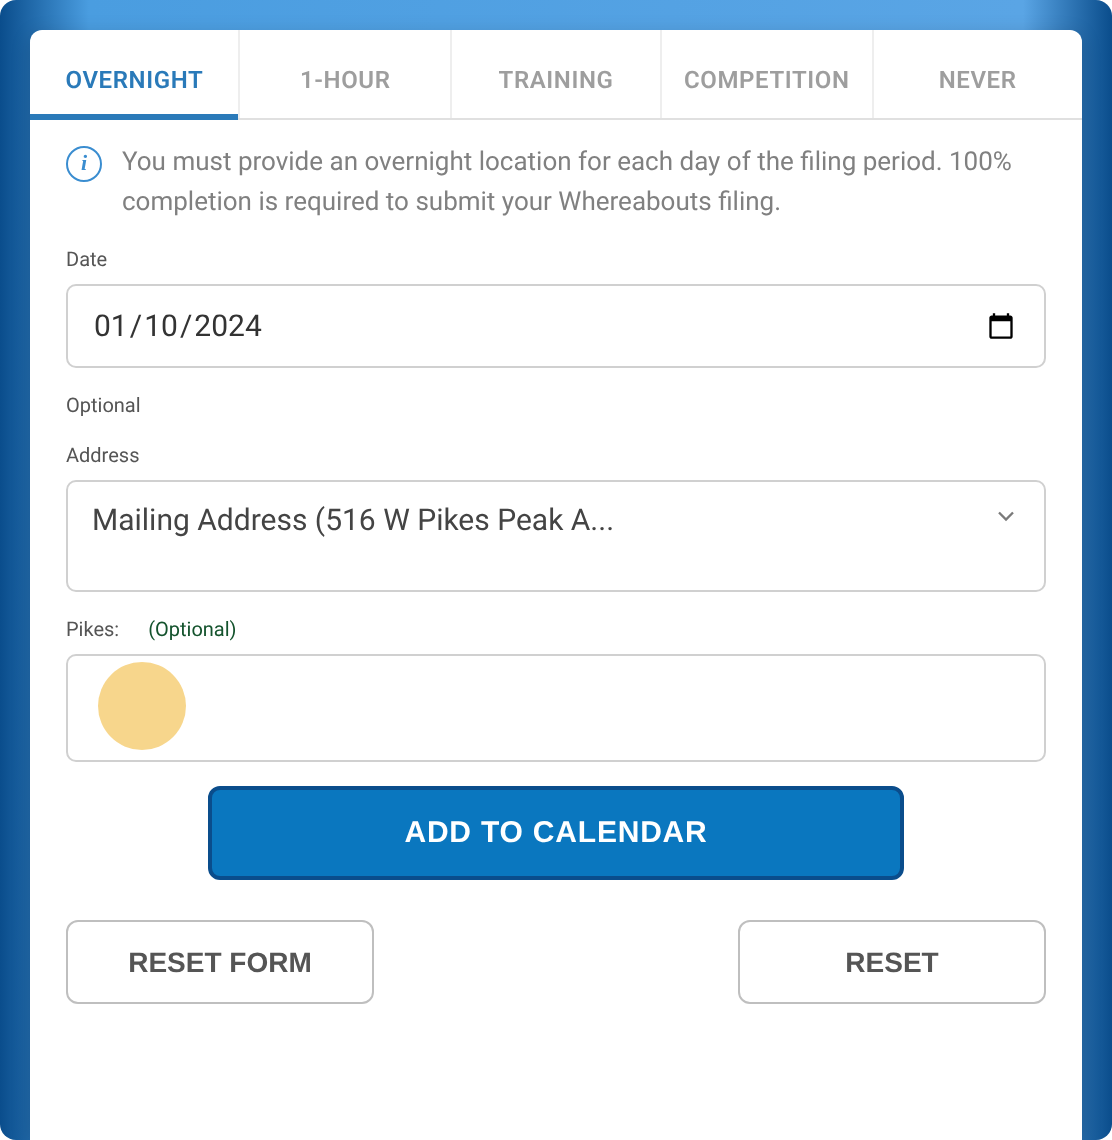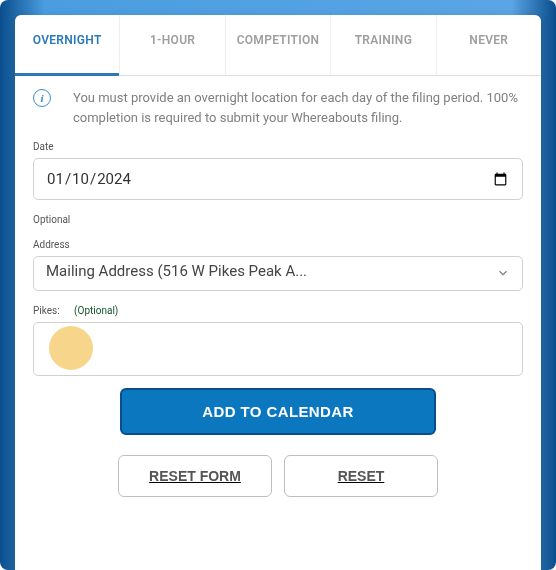--- a/index.html
+++ b/index.html
@@ -18,21 +18,21 @@
     position: relative;
     box-shadow: 0 2px 10px rgba(0,0,0,0.15);
   }
   .tabs {
     display: flex;
     border-bottom: 1px solid #e0e0e0;
   }
   .tab {
     flex: 1;
     text-align: center;
-    padding: 18px 6px 28px 6px;
+    padding: 18px 6px 12px 6px;
     font-size: 12px;
     font-weight: 600;
     letter-spacing: 0.3px;
     color: #9e9e9e;
     cursor: pointer;
     border-right: 1px solid #eee;
     position: relative;
   }
   .tab:last-child { border-right: none; }
   .tab.active {
@@ -66,21 +66,20 @@
     display: flex; align-items: center; justify-content: center;
     font-style: italic;
     font-family: Georgia, serif;
     font-weight: bold;
     margin-top: 1px;
   }
   .info-text {
     font-size: 13px;
     color: #808080;
     line-height: 1.5;
-    margin-left: 12px;
   }
   .field { margin-bottom: 14px; }
   .field-label {
     font-size: 10px;
     color: #555;
     margin-bottom: 6px;
     display: block;
   }
   .note-label { color: #555; }
   .note-opt { color: #14532d; margin-left: 12px; }
@@ -90,25 +89,25 @@
     border-radius: 5px;
     padding: 10px 12px;
     font-size: 15px;
     color: #333;
     background: #fff;
     font-family: inherit;
   }
   .input[type="date"] { height: 42px; }
   .select-box {
     display: flex;
-    align-items: flex-end;
+    align-items: flex-start;
     justify-content: space-between;
     cursor: pointer;
     color: #444;
-    height: 35px;
+    height: 56px;
   }
   .chevron {
     width: 14px; height: 14px;
     display: inline-flex; align-items: center; justify-content: center;
   }
   .chevron svg { width: 14px; height: 14px; stroke: #7a7a7a; stroke-width: 2; fill: none; }
   .textarea {
     height: 54px;
     resize: none;
   }
@@ -117,29 +116,28 @@
     position: absolute;
     width: 44px; height: 44px;
     background: #f6cf78;
     border-radius: 50%;
     opacity: 0.85;
     pointer-events: none;
     z-index: 5;
   }
   .btn-row {
     display: flex;
-    justify-content: center;
+    justify-content: space-between;
     gap: 12px;
     margin-top: 8px;
-    text-decoration: underline;
   }
   .btn-primary {
     display: block;
     margin: 6px auto 20px auto;
-    width: 316px;
+    width: 348px;
     padding: 13px 0;
     background: #0a77bf;
     color: #fff;
     font-size: 15px;
     font-weight: 700;
     letter-spacing: 0.4px;
     border: 2px solid #0a4d8c;
     border-radius: 6px;
     text-align: center;
     cursor: pointer;
@@ -159,22 +157,22 @@
 </style>
 </head>
 <body>
 
 <div class="outer">
   <div class="modal">
 
     <div class="tabs">
       <div class="tab active">OVERNIGHT</div>
       <div class="tab">1-HOUR</div>
+      <div class="tab">TRAINING</div>
       <div class="tab">COMPETITION</div>
-      <div class="tab">TRAINING</div>
       <div class="tab">NEVER</div>
     </div>
 
     <div class="content">
 
       <div class="info-row">
         <div class="info-icon">i</div>
         <div class="info-text">You must provide an overnight location for each day of the filing period. 100% completion is required to submit your Whereabouts filing.</div>
       </div>
 

